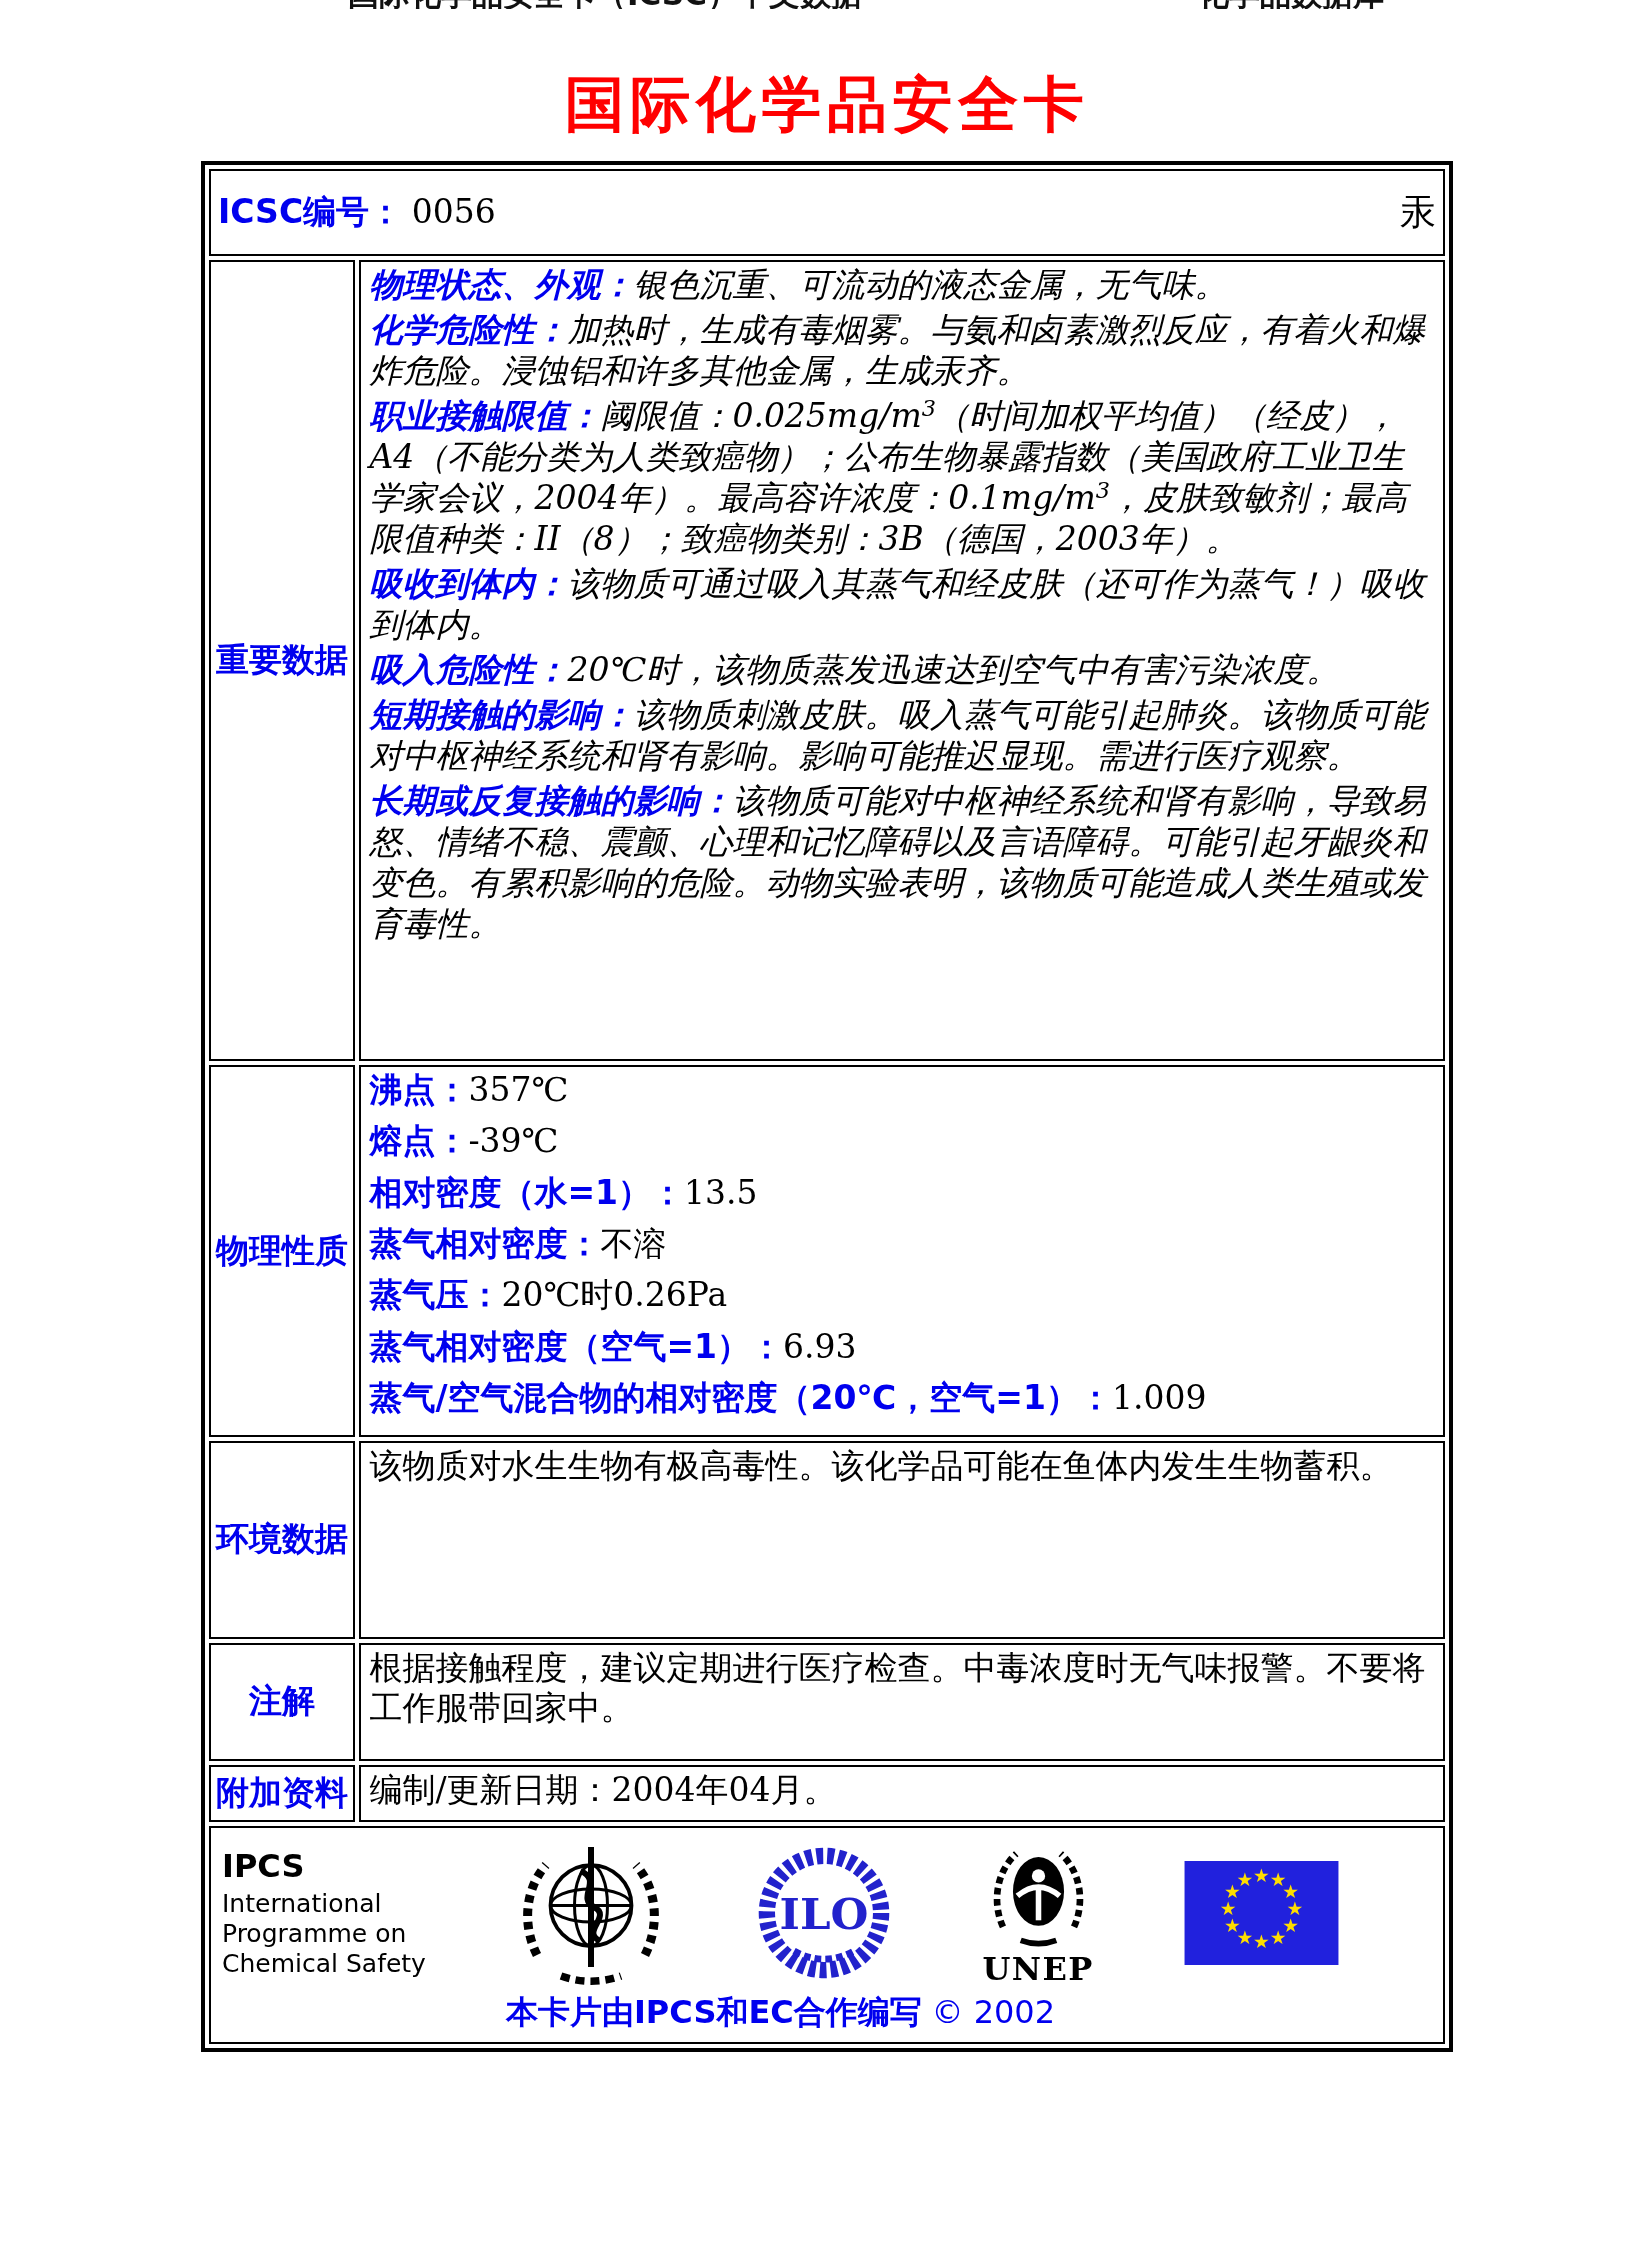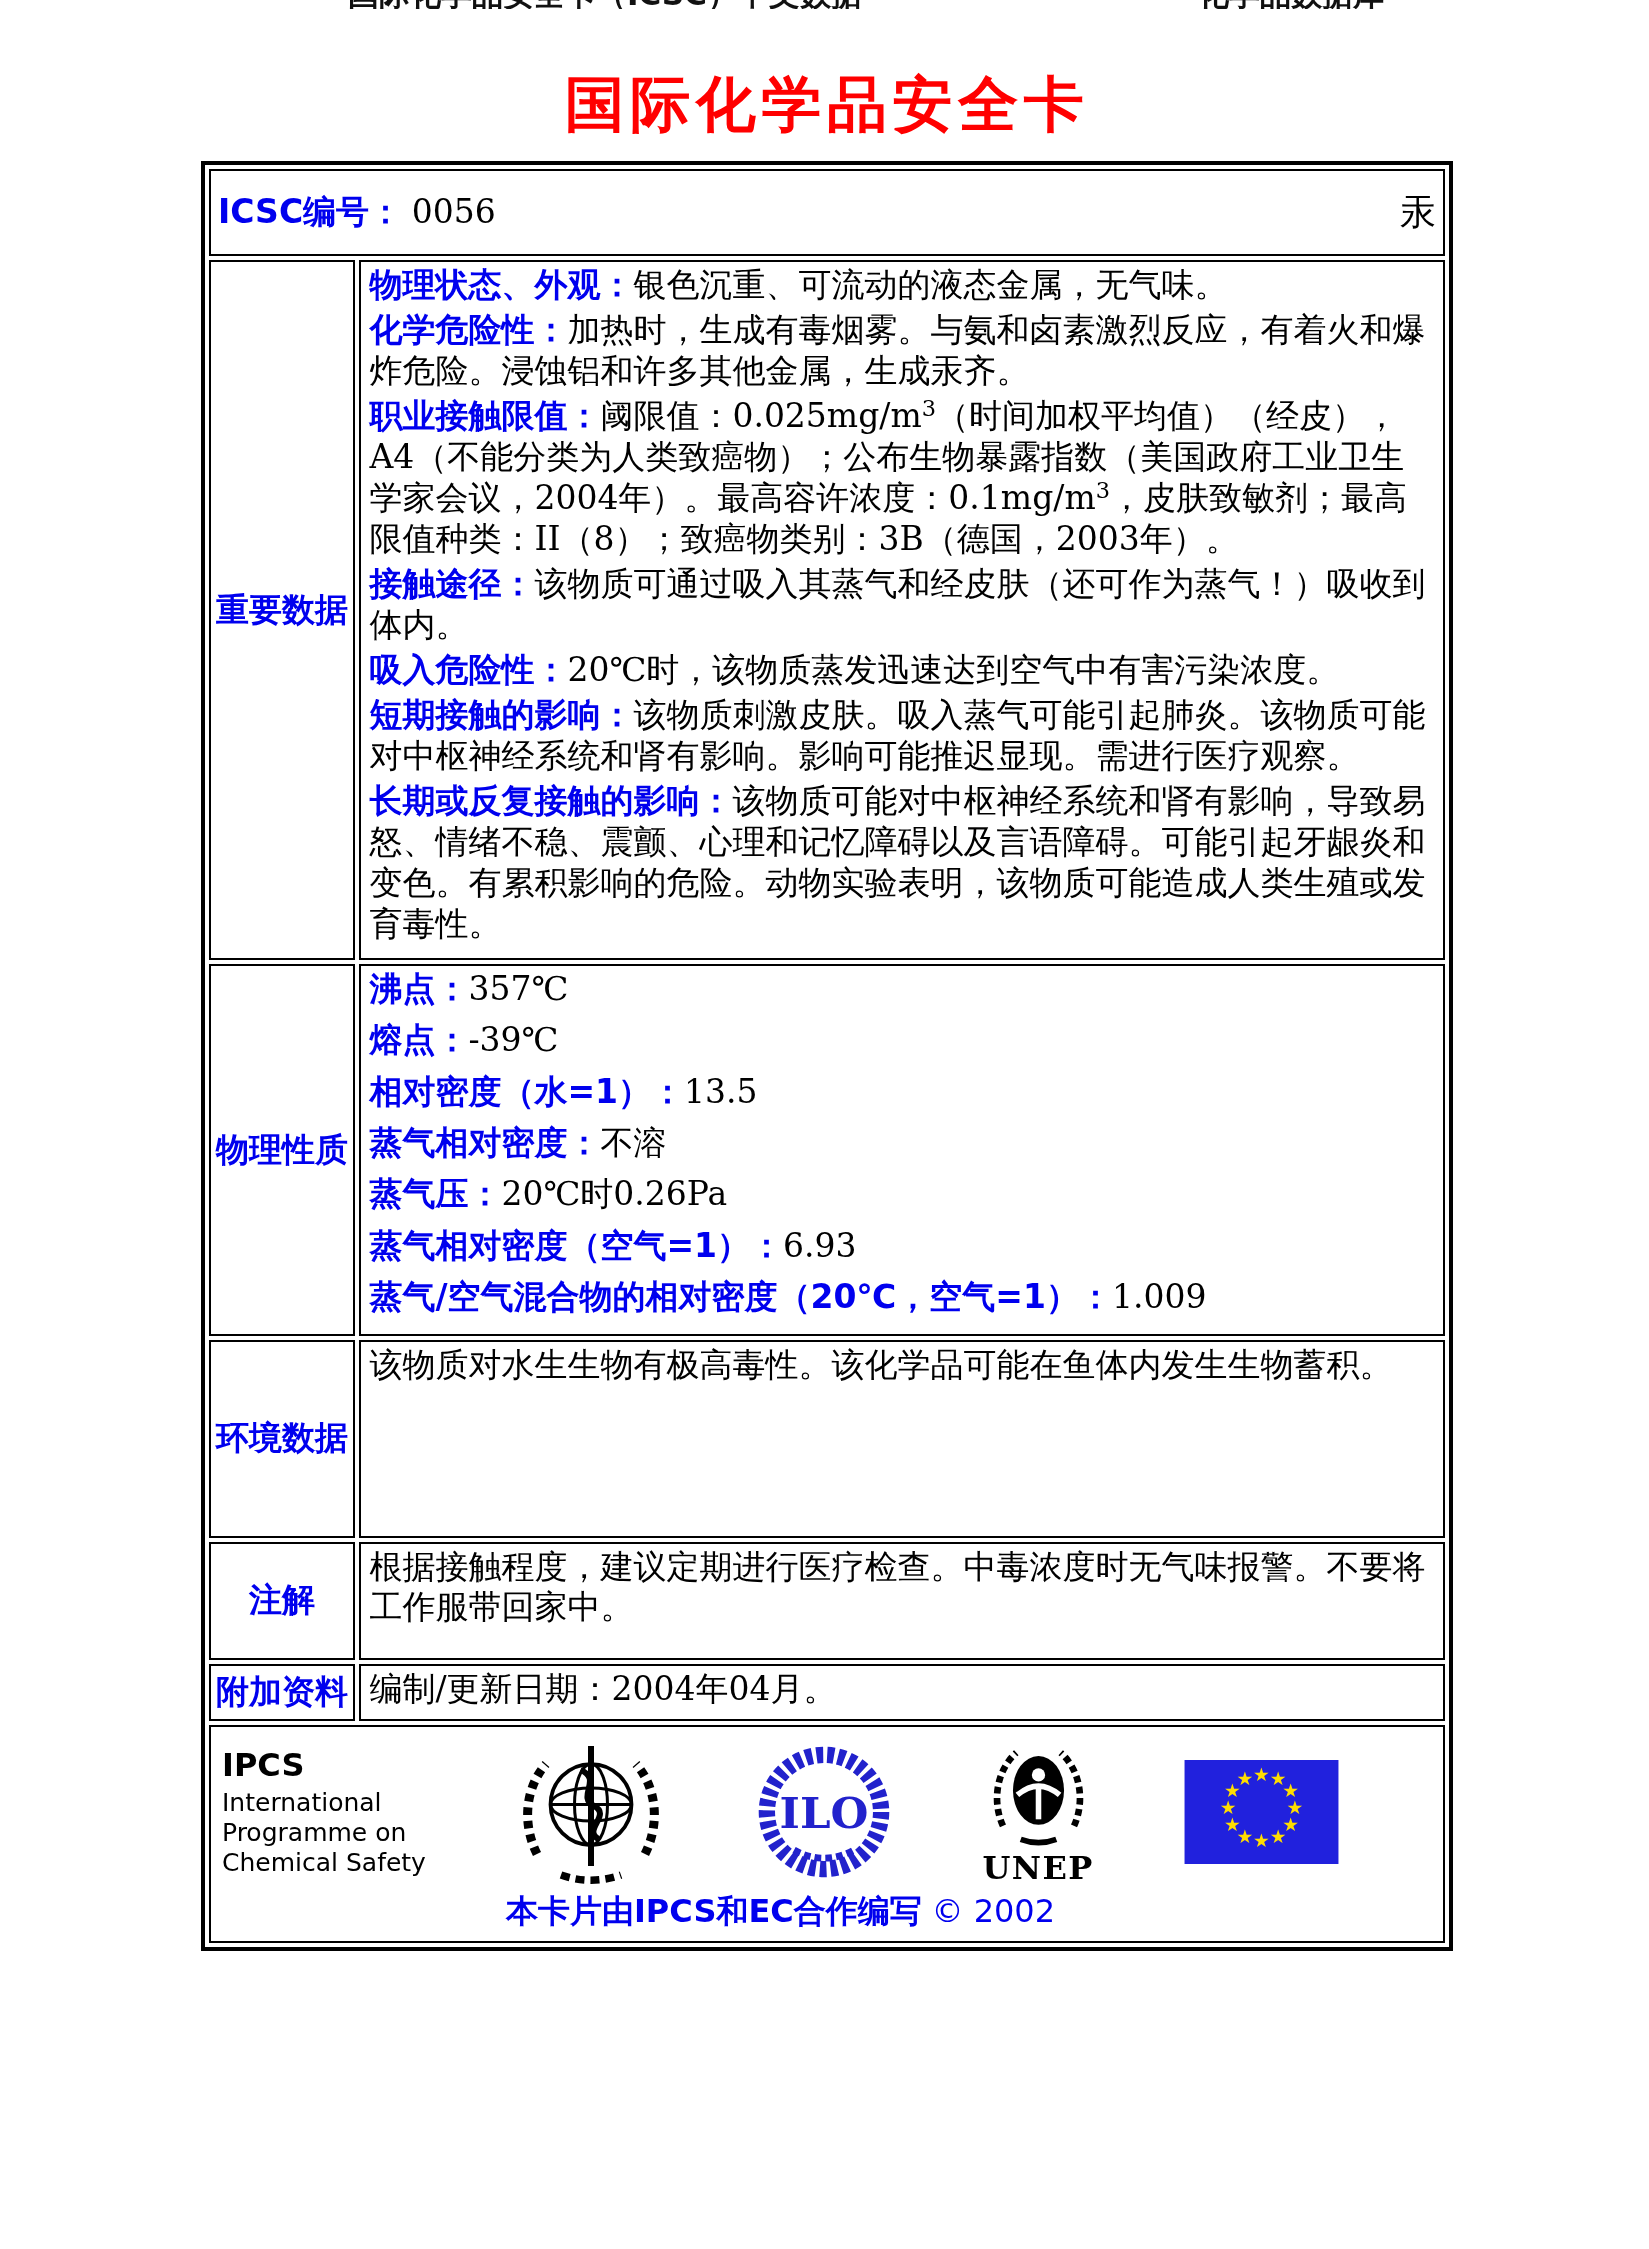--- a/index.html
+++ b/index.html
@@ -61,21 +61,21 @@
     font-size:33px; line-height:1.24;
   }
   .para { margin:0 0 4.2px 0; }
   tr.phys .para { margin-bottom:10.4px; }
   .plabel {
     font-family:"DejaVu Sans","Liberation Sans",sans-serif;
     font-weight:bold; color:#0000ee;
   }
   .content-cell sup { font-size:0.68em; line-height:0; vertical-align:0.5em; }
 
-  tr.r-important td.content-cell { height:700px; }
+  tr.r-important td.content-cell { height:801px;font-style:italic; }
   tr.r-phys      td.content-cell { height:308px;  }
   tr.r-env       td.content-cell { height:198px;  }
   tr.r-notes     td.content-cell { height:118px;  }
   tr.r-add       td.content-cell { height:50px;   }
 
   
   td.logos-cell { height:187px; vertical-align:top; padding:9.7px 104px 7px 11px; }
   .logos-flex { display:flex; justify-content:space-between; align-items:center; }
   .ipcs-block { font-family:"DejaVu Sans","Liberation Sans",sans-serif; color:#000; }
   .ipcs-block .big { font-weight:bold; font-size:32px; margin-bottom:4.2px; }
@@ -119,21 +119,21 @@
         </div>
       </td>
     </tr>
 
     <tr class="r-important">
       <td class="label-cell">重要数据</td>
       <td class="content-cell">
             <p class="para"><span class="plabel">物理状态、外观：</span>银色沉重、可流动的液态金属，无气味。</p>
             <p class="para"><span class="plabel">化学危险性：</span>加热时，生成有毒烟雾。与氨和卤素激烈反应，有着火和爆炸危险。浸蚀铝和许多其他金属，生成汞齐。</p>
             <p class="para"><span class="plabel">职业接触限值：</span>阈限值：0.025mg/m<sup>3</sup>（时间加权平均值）（经皮），A4（不能分类为人类致癌物）；公布生物暴露指数（美国政府工业卫生学家会议，2004年）。最高容许浓度：0.1mg/m<sup>3</sup>，皮肤致敏剂；最高限值种类：II（8）；致癌物类别：3B（德国，2003年）。</p>
-            <p class="para"><span class="plabel">接触途径：</span>该物质可通过吸入其蒸气和经皮肤（还可作为蒸气！）吸收到体内。</p>
+            <p class="para"><span class="plabel">吸收到体内：</span>该物质可通过吸入其蒸气和经皮肤（还可作为蒸气！）吸收到体内。</p>
             <p class="para"><span class="plabel">吸入危险性：</span>20℃时，该物质蒸发迅速达到空气中有害污染浓度。</p>
             <p class="para"><span class="plabel">短期接触的影响：</span>该物质刺激皮肤。吸入蒸气可能引起肺炎。该物质可能对中枢神经系统和肾有影响。影响可能推迟显现。需进行医疗观察。</p>
             <p class="para"><span class="plabel">长期或反复接触的影响：</span>该物质可能对中枢神经系统和肾有影响，导致易怒、情绪不稳、震颤、心理和记忆障碍以及言语障碍。可能引起牙龈炎和变色。有累积影响的危险。动物实验表明，该物质可能造成人类生殖或发育毒性。</p>
           </td>
     </tr>
 
     <tr class="r-phys phys">
       <td class="label-cell">物理性质</td>
       <td class="content-cell">
             <p class="para"><span class="plabel">沸点：</span>357℃</p>

